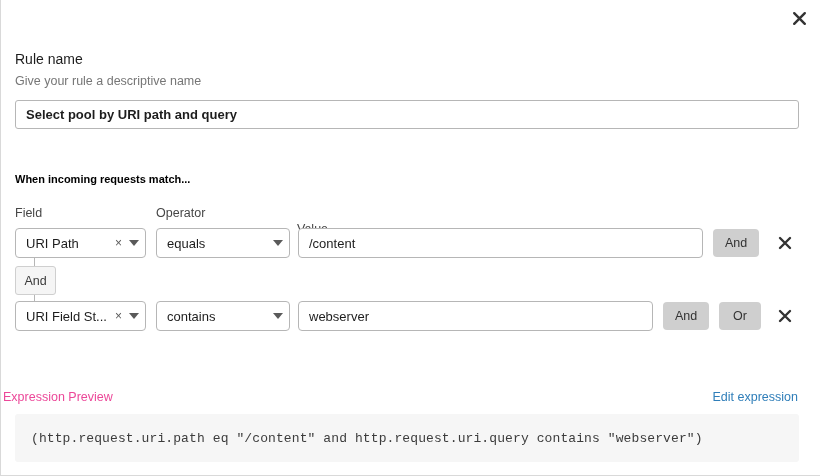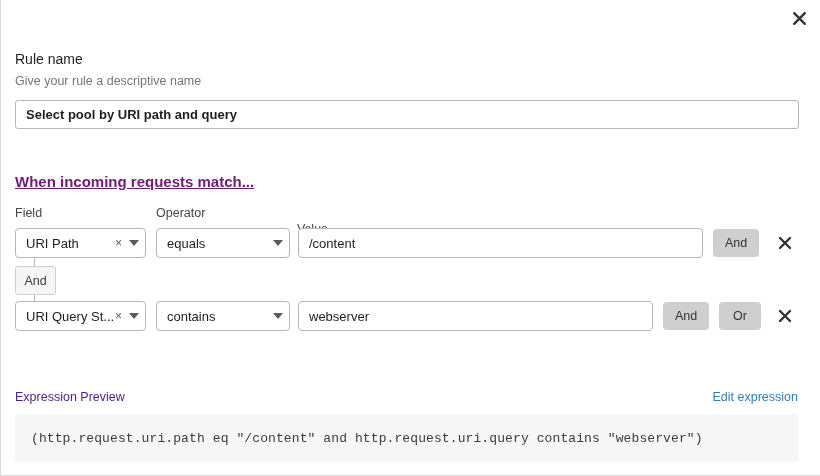--- a/index.html
+++ b/index.html
@@ -83,24 +83,23 @@
     font-size: 13px;
     color: #1d1d1d;
     font-weight: bold;
   }
 
   
   .section-title {
     position: absolute;
     left: 14px;
     top: 173px;
-    font-size: 15px;
+    font-size: 11px;
     font-weight: bold;
-    color: #701a75;
-    text-decoration: underline;
+    color: #000000;
   }
 
   .col-label {
     position: absolute;
     top: 206px;
     font-size: 12.5px;
     color: #464646;
   }
   .col-label.field { left: 14px; }
   .col-label.operator { left: 155px; }
@@ -227,24 +226,24 @@
     font-family: "Liberation Sans", sans-serif;
     display: flex;
     align-items: center;
     justify-content: center;
     cursor: pointer;
   }
 
   
   .expr-label {
     position: absolute;
-    left: 14px;
+    left: 2px;
     top: 390px;
     font-size: 12.5px;
-    color: #4c1d95;
+    color: #ec4899;
   }
   .edit-expr {
     position: absolute;
     right: 22px;
     top: 390px;
     font-size: 12.5px;
     color: #2f7eb9;
     text-decoration: none;
     cursor: pointer;
   }
@@ -309,21 +308,21 @@
   </div>
 
   <div class="connector-wrap">
     <div class="conn-line top"></div>
     <div class="conn-badge">And</div>
     <div class="conn-line bottom"></div>
   </div>
 
   <div class="cond-row r2">
     <div class="sel sel-field">
-      <span class="sel-text">URI Query St...</span>
+      <span class="sel-text">URI Field St...</span>
       <span class="clear-x">×</span>
       <span class="caret"></span>
     </div>
     <div class="sel sel-operator">
       <span class="sel-text">contains</span>
       <span class="caret"></span>
     </div>
     <input class="txtinput val-2" type="text" value="webserver" placeholder="webserver" style="">
     <button class="logic-btn and-2">And</button>
     <button class="logic-btn or-2">Or</button>

